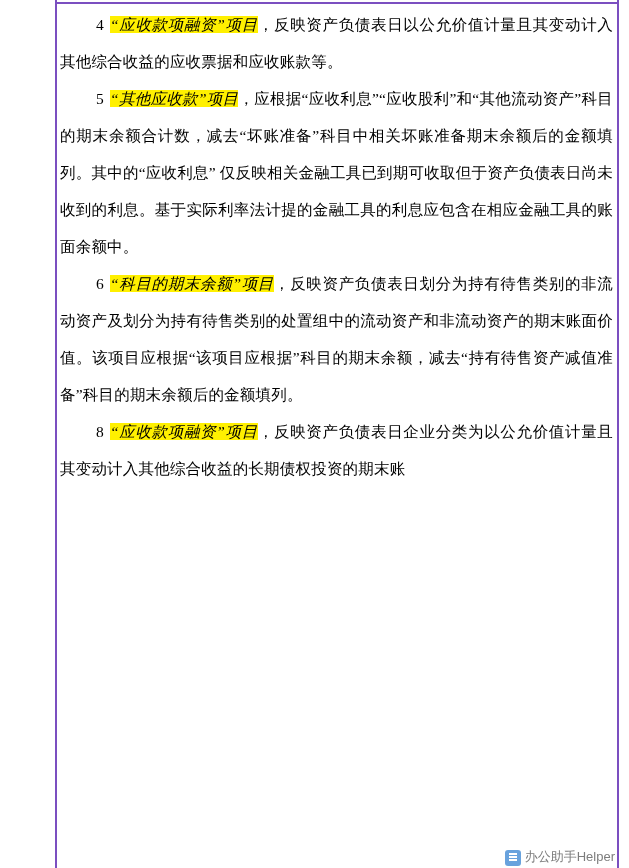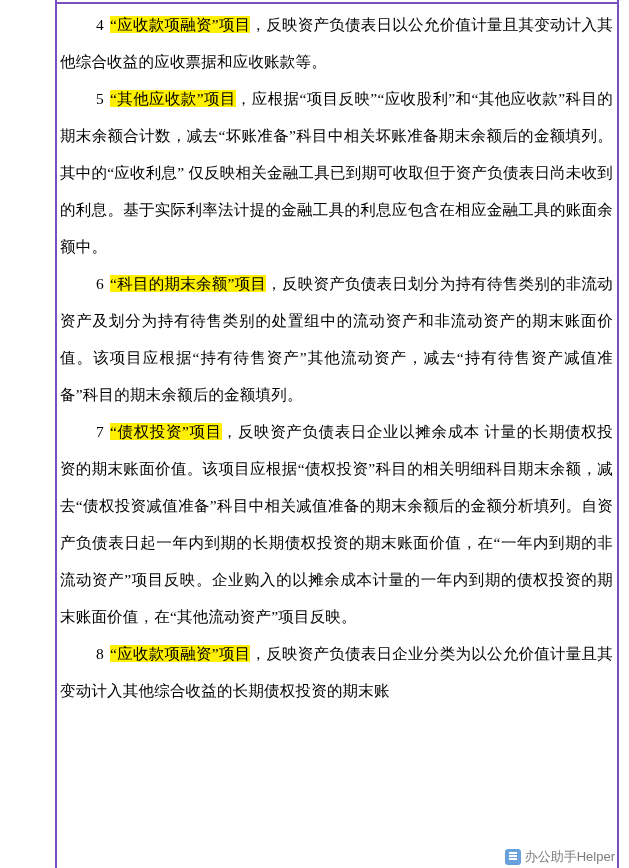--- a/index.html
+++ b/index.html
@@ -61,29 +61,30 @@
     display: inline-block;
     width: 30px;
   }
   .num {
     display: inline-block;
     min-width: 20px;
     text-align: center;
   }
   .hl {
     background: #fff000;
+    font-style: italic;
   }
 
   
   #watermark {
     position: absolute;
     right: 14px;
     bottom: 2px;
     display: flex;
-    align-items: center;
+    align-items: flex-end;
     gap: 4px;
     opacity: 0.72;
   }
   #watermark .wm-icon {
     width: 16px;
     height: 16px;
     border-radius: 3px;
     background: #2f7fd0;
     position: relative;
     flex: none;
@@ -114,30 +115,27 @@
   <div class="edge-rule right"></div>
   <div class="edge-rule-top"></div>
 
   <div id="content">
 
     <p class="para">
       <span class="indent"></span><span class="num">4</span><span class="hl">“应收款项融资”项目</span><span>，反映资产负债表日以公允价值计量且其变动计入其他综合收益的应收票据和应收账款等。</span>
     </p>
 
     <p class="para">
-      <span class="indent"></span><span class="num">5</span><span class="hl">“其他应收款”项目</span><span>，应根据“项目反映”“应收股利”和“其他应收款”科目的期末余额合计数，减去“坏账准备”科目中相关坏账准备期末余额后的金额填列。其中的“应收利息” 仅反映相关金融工具已到期可收取但于资产负债表日尚未收到的利息。基于实际利率法计提的金融工具的利息应包含在相应金融工具的账面余额中。</span>
+      <span class="indent"></span><span class="num">5</span><span class="hl">“其他应收款”项目</span><span>，应根据“应收利息”“应收股利”和“其他流动资产”科目的期末余额合计数，减去“坏账准备”科目中相关坏账准备期末余额后的金额填列。其中的“应收利息” 仅反映相关金融工具已到期可收取但于资产负债表日尚未收到的利息。基于实际利率法计提的金融工具的利息应包含在相应金融工具的账面余额中。</span>
     </p>
 
     <p class="para">
-      <span class="indent"></span><span class="num">6</span><span class="hl">“科目的期末余额”项目</span><span>，反映资产负债表日划分为持有待售类别的非流动资产及划分为持有待售类别的处置组中的流动资产和非流动资产的期末账面价值。该项目应根据“持有待售资产”其他流动资产，减去“持有待售资产减值准备”科目的期末余额后的金额填列。</span>
+      <span class="indent"></span><span class="num">6</span><span class="hl">“科目的期末余额”项目</span><span>，反映资产负债表日划分为持有待售类别的非流动资产及划分为持有待售类别的处置组中的流动资产和非流动资产的期末账面价值。该项目应根据“该项目应根据”科目的期末余额，减去“持有待售资产减值准备”科目的期末余额后的金额填列。</span>
     </p>
 
-    <p class="para">
-      <span class="indent"></span><span class="num">7</span><span class="hl">“债权投资”项目</span><span>，反映资产负债表日企业以摊余成本 计量的长期债权投资的期末账面价值。该项目应根据“债权投资”科目的相关明细科目期末余额，减去“债权投资减值准备”科目中相关减值准备的期末余额后的金额分析填列。自资产负债表日起一年内到期的长期债权投资的期末账面价值，在“一年内到期的非流动资产”项目反映。企业购入的以摊余成本计量的一年内到期的债权投资的期末账面价值，在“其他流动资产”项目反映。</span>
-    </p>
 
     <p class="para">
       <span class="indent"></span><span class="num">8</span><span class="hl">“应收款项融资”项目</span><span>，反映资产负债表日企业分类为以公允价值计量且其变动计入其他综合收益的长期债权投资的期末账</span>
     </p>
 
   </div>
 
   <div id="watermark">
     <span class="wm-icon"></span>
     <span class="wm-text">办公助手Helper</span>

